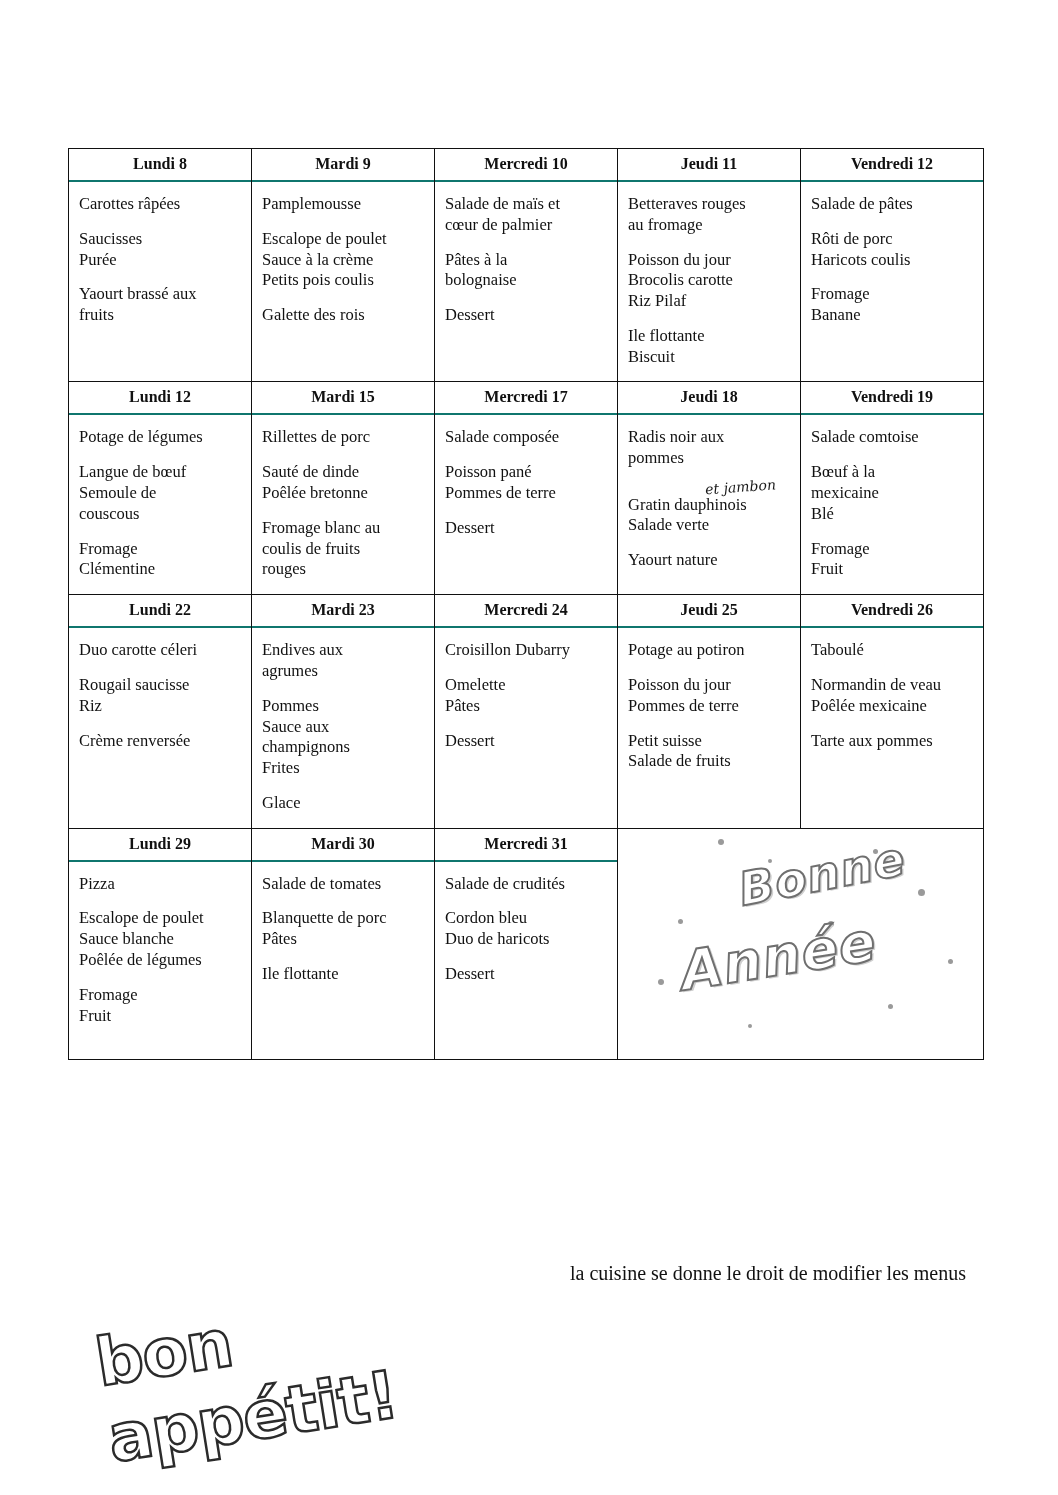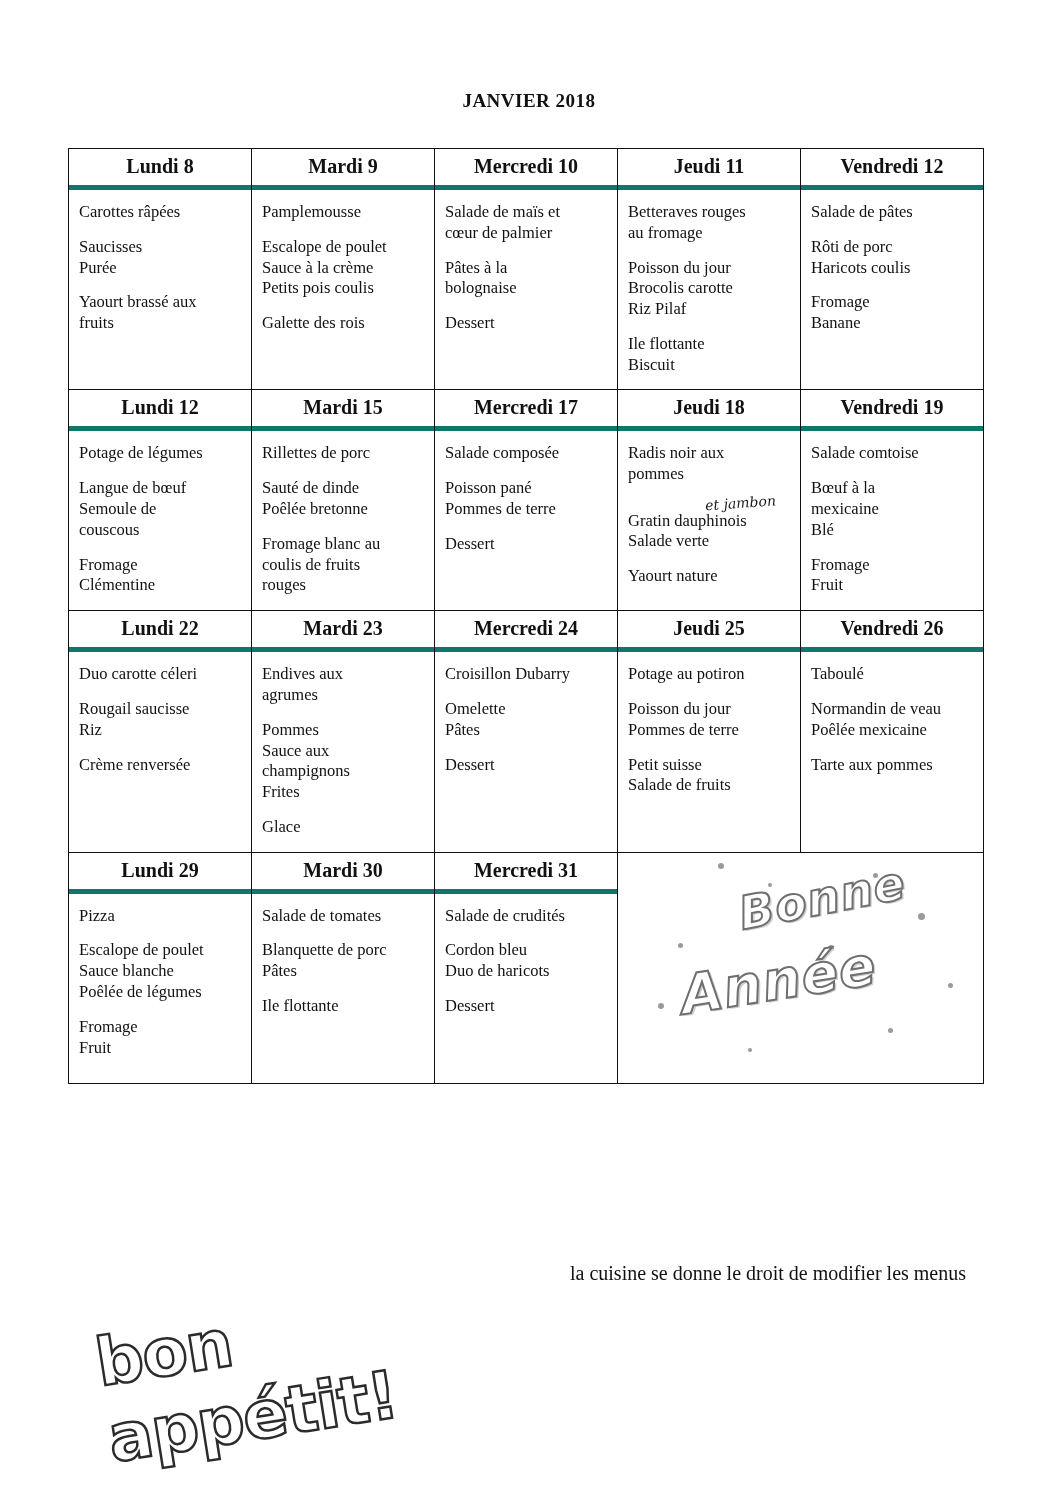--- a/index.html
+++ b/index.html
@@ -43,23 +43,23 @@
   }
   .menu-table td {
     border: 1px solid #111111;
     vertical-align: top;
     padding: 0;
   }
 
   .day-head {
     text-align: center;
     font-weight: bold;
-    font-size: 20px;
+    font-size: 16px;
     padding: 6px 0 7px 0;
-    border-bottom: 5px solid #0f766e;
+    border-bottom: 2px solid #0f766e;
     font-family: "Liberation Serif", serif;
   }
 
   .cell-inner {
     padding: 12px 10px 14px 10px;
     font-size: 16.5px;
     line-height: 1.26;
     min-height: 60px;
     position: relative;
   }
@@ -146,21 +146,20 @@
     left: 0;
     top: 10px;
     letter-spacing: -1px;
   }
 </style>
 </head>
 <body>
 
 <div class="page">
 
-  <div class="title">JANVIER   2018</div>
 
   <table class="menu-table">
     <tbody>
 
       <tr>
         <td>
           <div class="day-head">Lundi 8</div>
           <div class="cell-inner">
             <div class="group">
               <div class="line">Carottes râpées</div>

